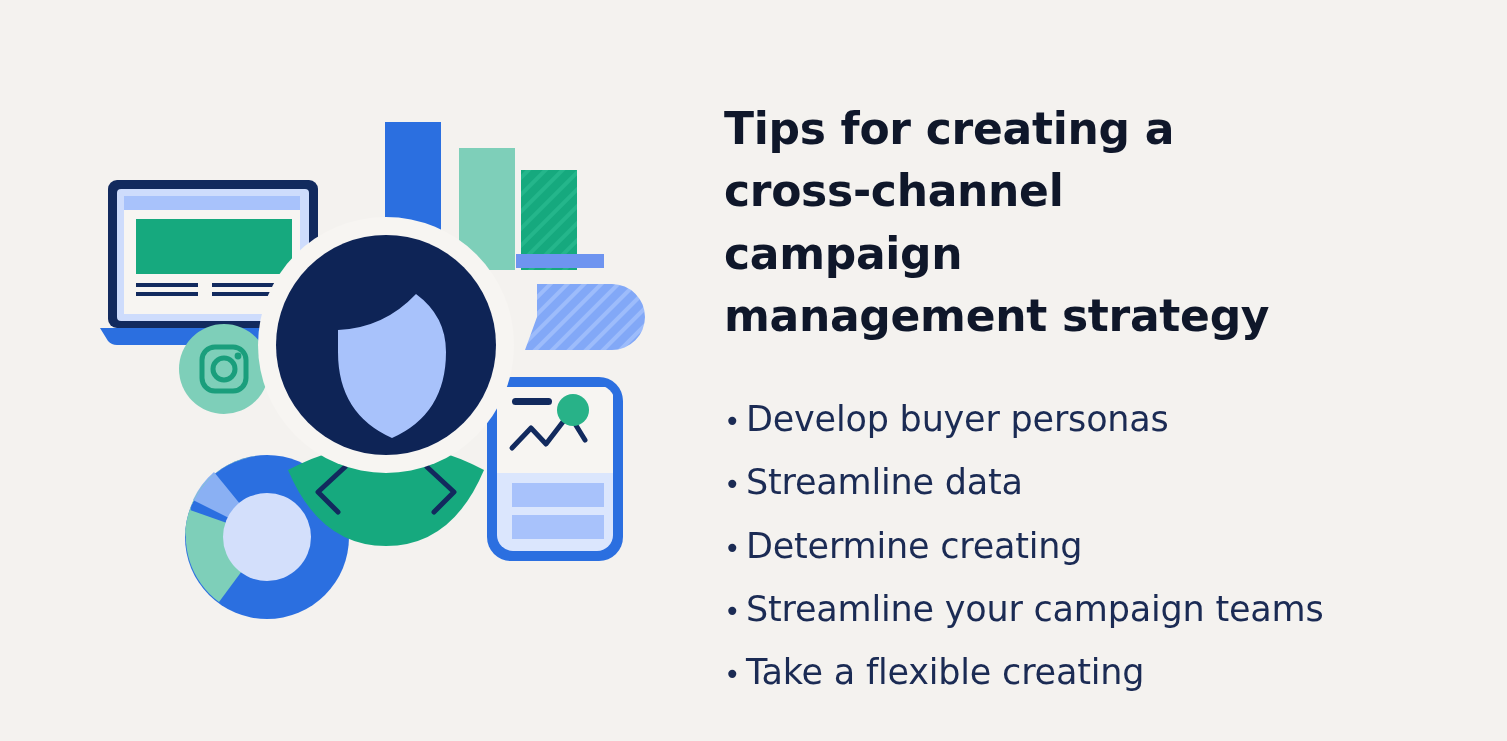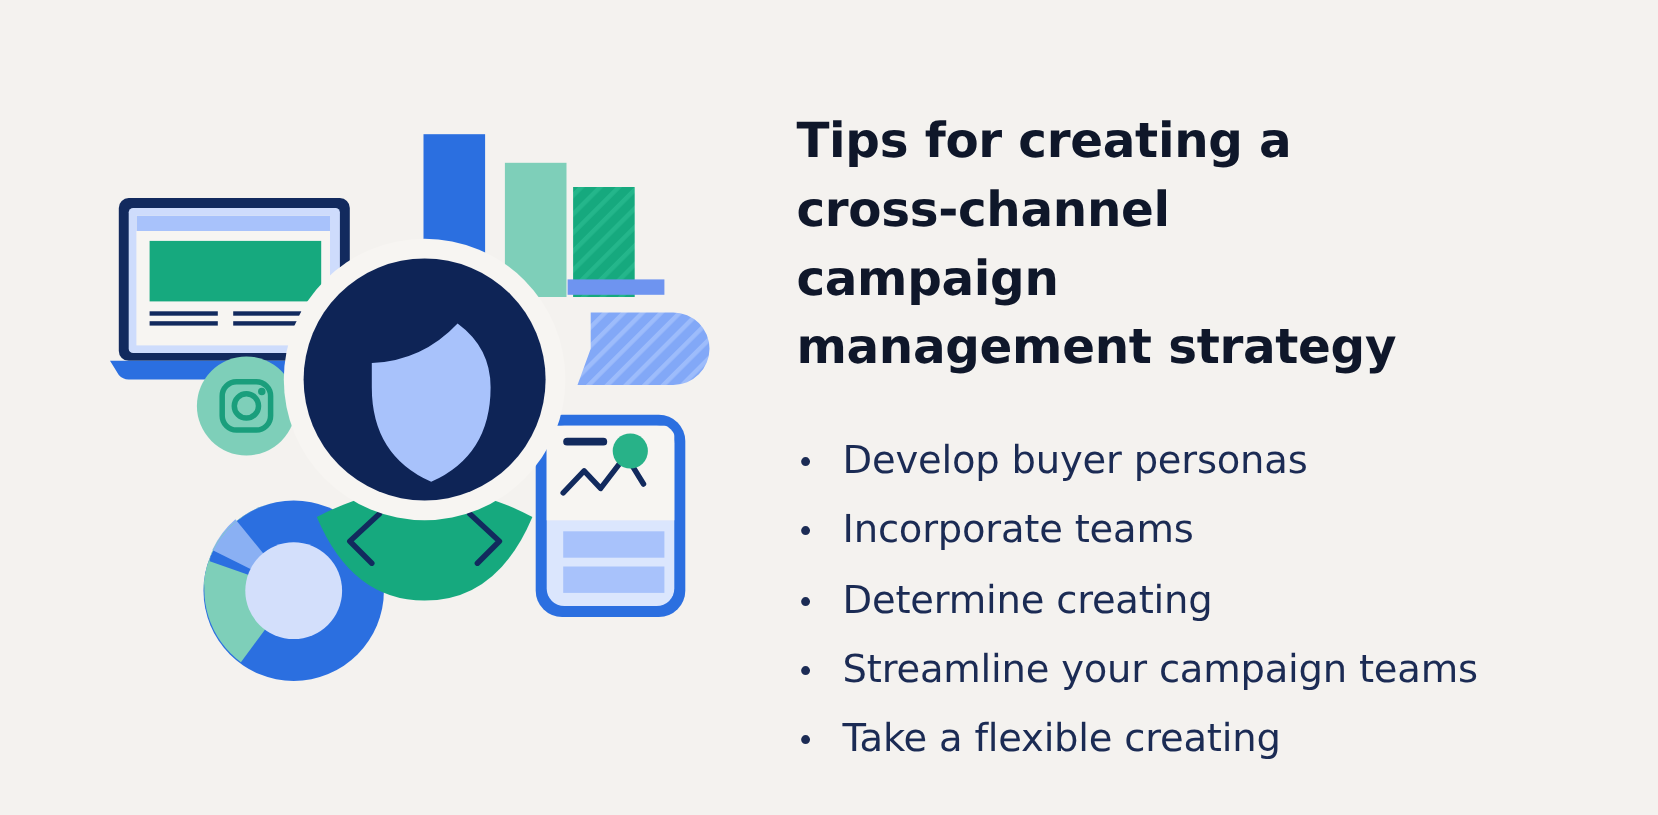--- a/index.html
+++ b/index.html
@@ -71,21 +71,20 @@
   }
   .tip-bullet {
     flex: 0 0 auto;
     width: 22px;
     color: #1b2b54;
     font-size: 28px;
     line-height: 1;
   }
   .tip-text {
     flex: 1 1 auto;
-    margin-left: 20px;
   }
 </style>
 </head>
 <body>
 
 <div class="page">
 
   <div class="illustration">
     <svg viewBox="0 0 700 741" xmlns="http://www.w3.org/2000/svg">
       <defs>
@@ -188,21 +187,21 @@
 cross-channel campaign
 management strategy</h1>
 
     <ul class="tips-list">
       <li class="tip-item">
         <span class="tip-bullet">•</span>
         <span class="tip-text">Develop buyer personas</span>
       </li>
       <li class="tip-item">
         <span class="tip-bullet">•</span>
-        <span class="tip-text">Incorporate teams</span>
+        <span class="tip-text">Streamline data</span>
       </li>
       <li class="tip-item">
         <span class="tip-bullet">•</span>
         <span class="tip-text">Determine creating</span>
       </li>
       <li class="tip-item">
         <span class="tip-bullet">•</span>
         <span class="tip-text">Streamline your campaign teams</span>
       </li>
       <li class="tip-item">

